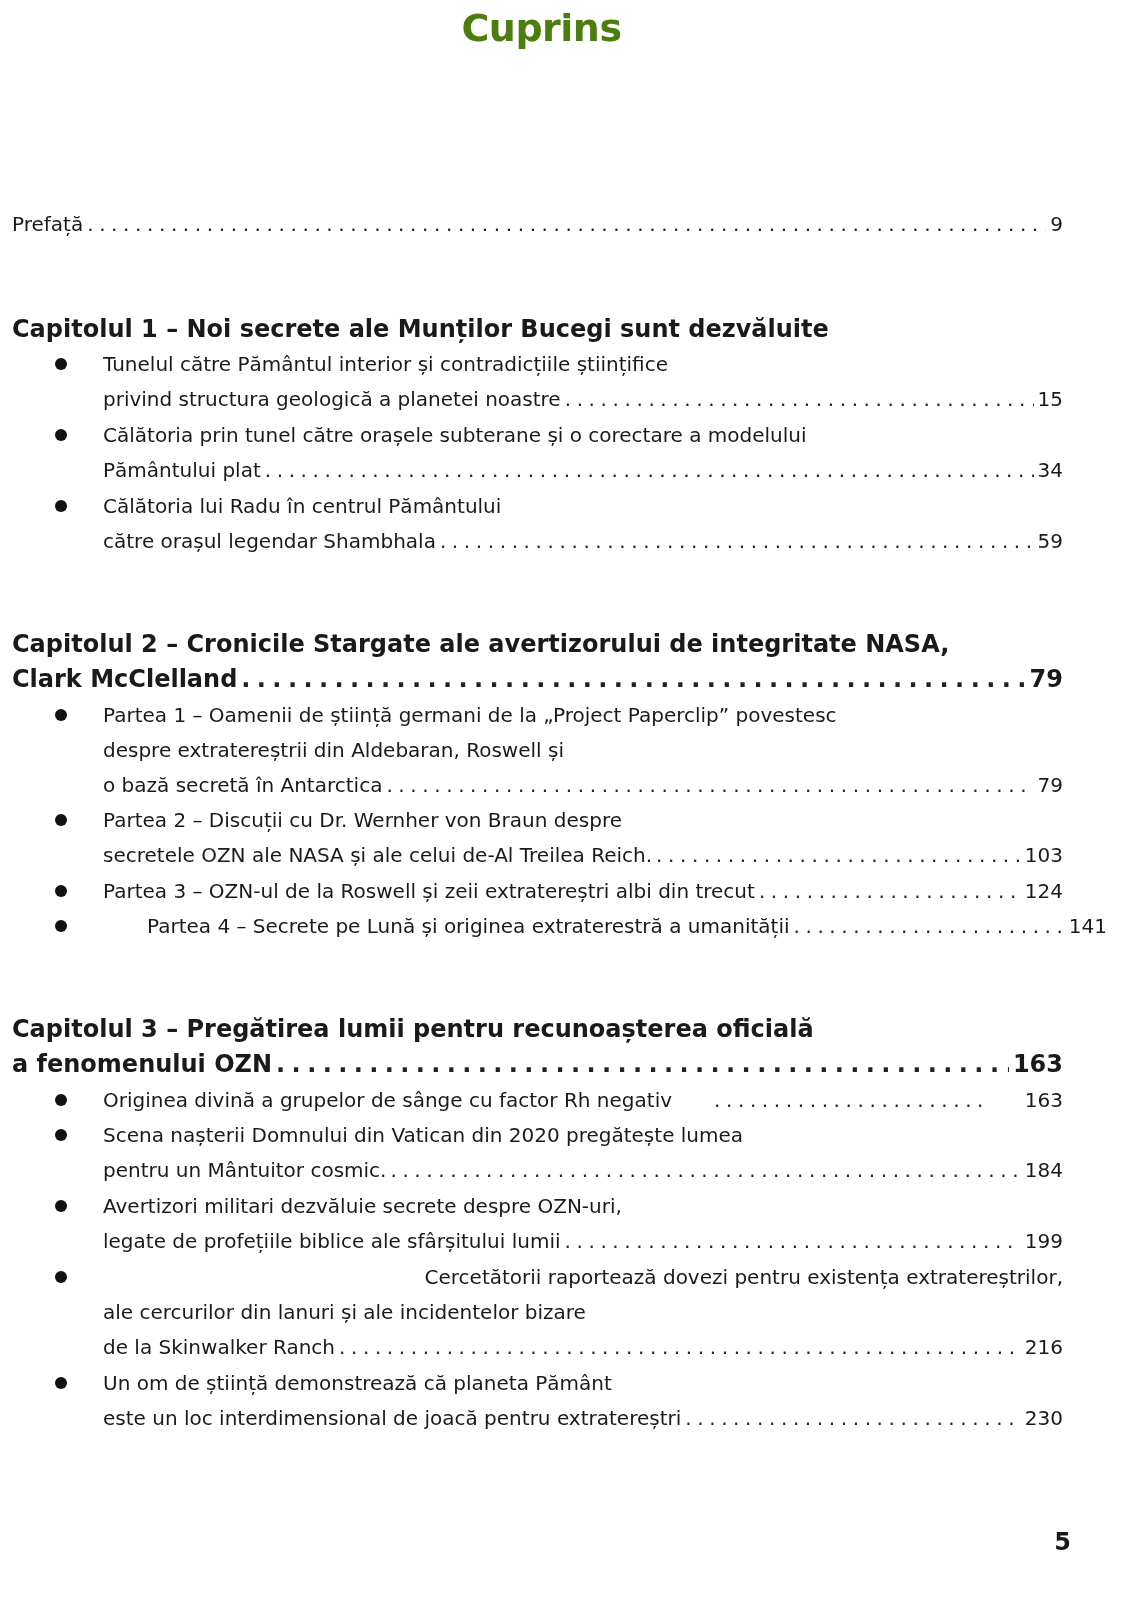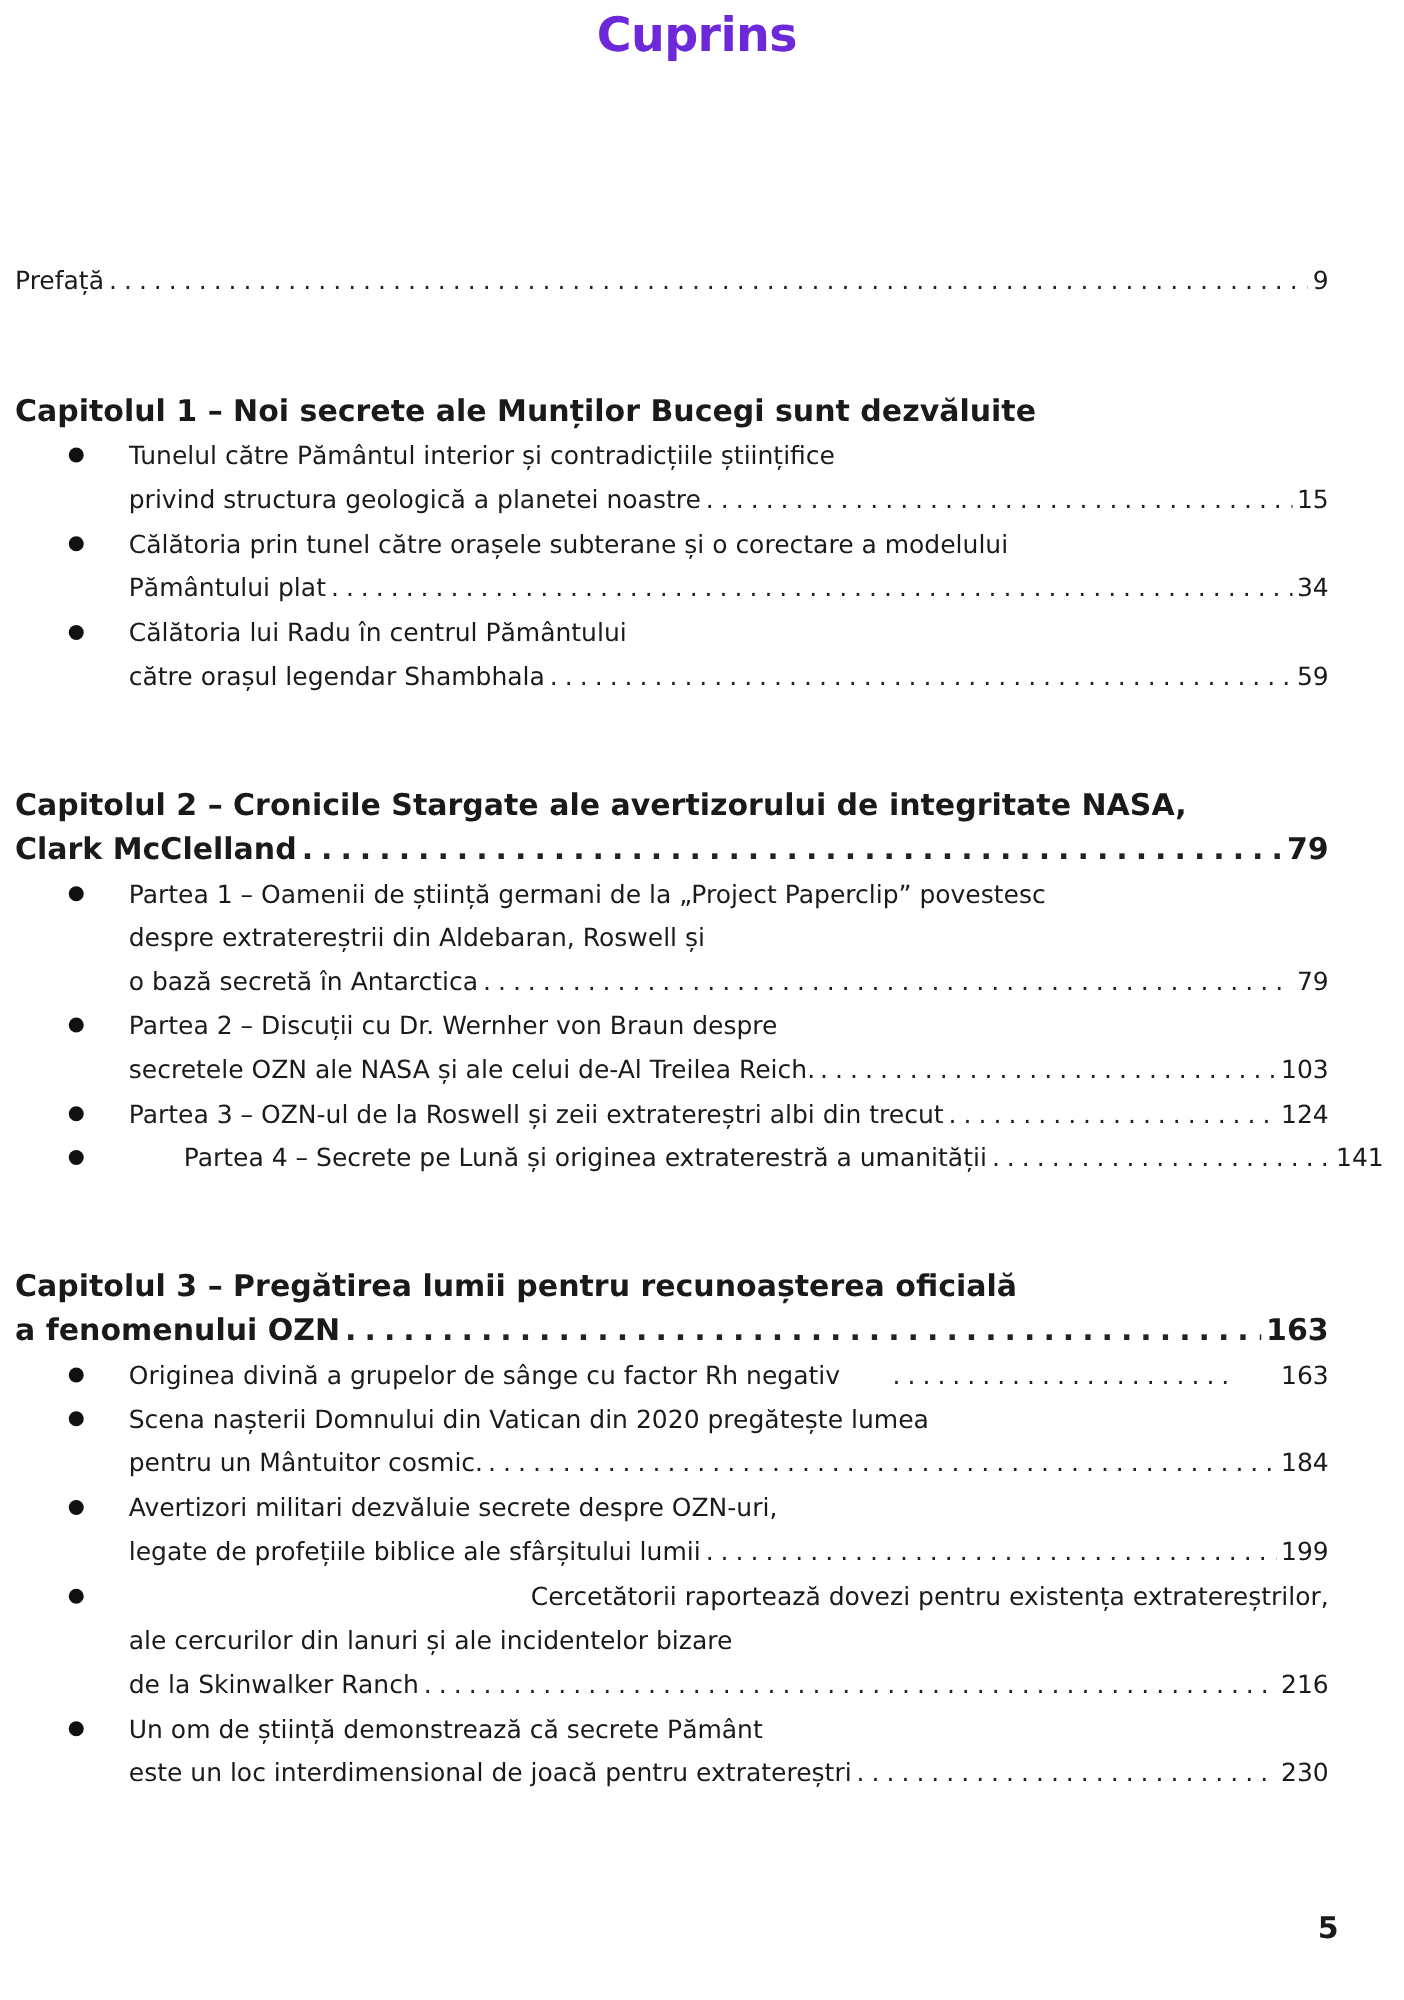--- a/index.html
+++ b/index.html
@@ -11,27 +11,27 @@
       width: 1123px;
       height: 1600px;
       position: relative;
       overflow: hidden;
       color: #1a1a1a;
       font-family: "DejaVu Sans", sans-serif;
     }
     .page-title {
       position: absolute;
       top: 6px;
-      left: 16px;
+      left: 0;
       width: 1083px;
       text-align: center;
       font-size: 38px;
       font-weight: bold;
       letter-spacing: -0.5px;
-      color: #6d28d9;
+      color: #4d7c0f;
     }
     .line {
       position: absolute;
       left: 12px;
       width: 1051px;
       height: 36px;
       display: flex;
       align-items: baseline;
       font-size: 20px;
       line-height: 36px;
@@ -201,21 +201,21 @@
   <span class="txt">ale cercurilor din lanuri și ale incidentelor bizare</span>
 </div>
 <div class="line indent" style="top:1329px;">
   <span class="txt">de la Skinwalker Ranch</span>
   <span class="dots">........................................................................................................</span>
   <span class="pg">216</span>
 </div>
 
 <span class="bullet" style="top:1377px;"></span>
 <div class="line indent" style="top:1365px;">
-  <span class="txt">Un om de știință demonstrează că secrete Pământ</span>
+  <span class="txt">Un om de știință demonstrează că planeta Pământ</span>
 </div>
 <div class="line indent" style="top:1400px;align-items:flex-end;">
   <span class="txt">este un loc interdimensional de joacă pentru extratereștri</span>
   <span class="dots">........................................................................................................</span>
   <span class="pg">230</span>
 </div>
 
 <div class="page-number">5</div>
 
 </body></html>

